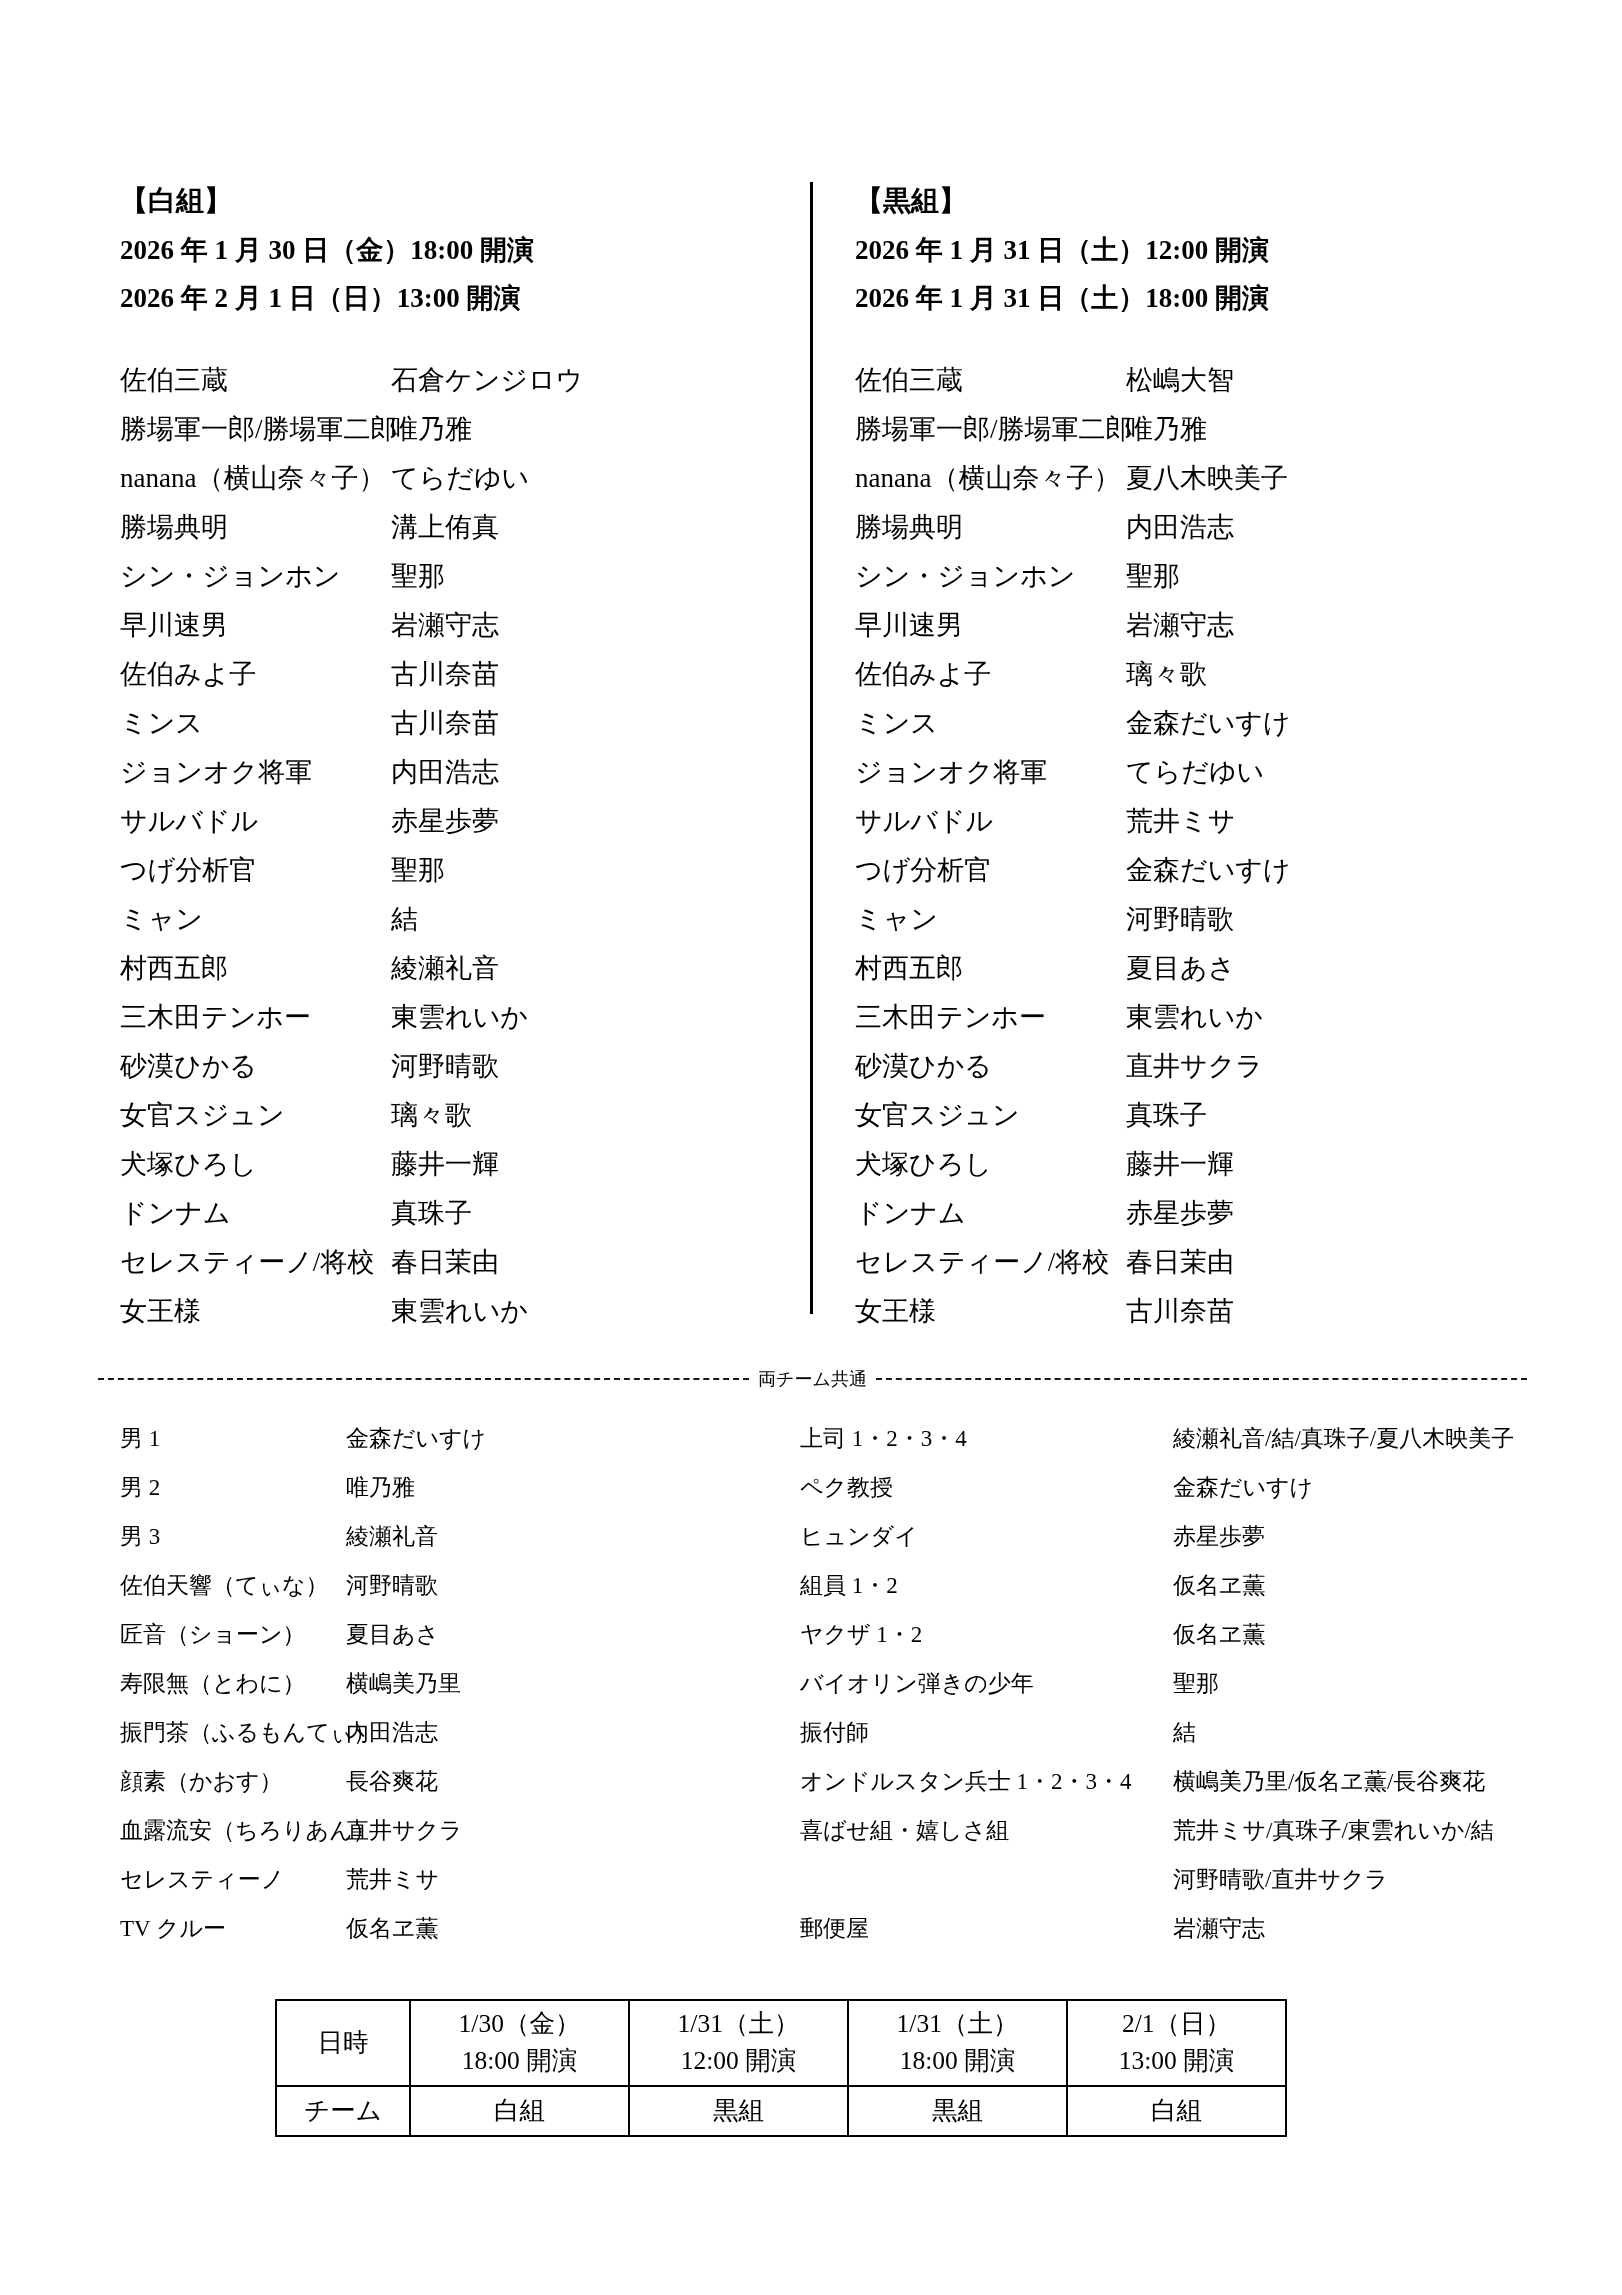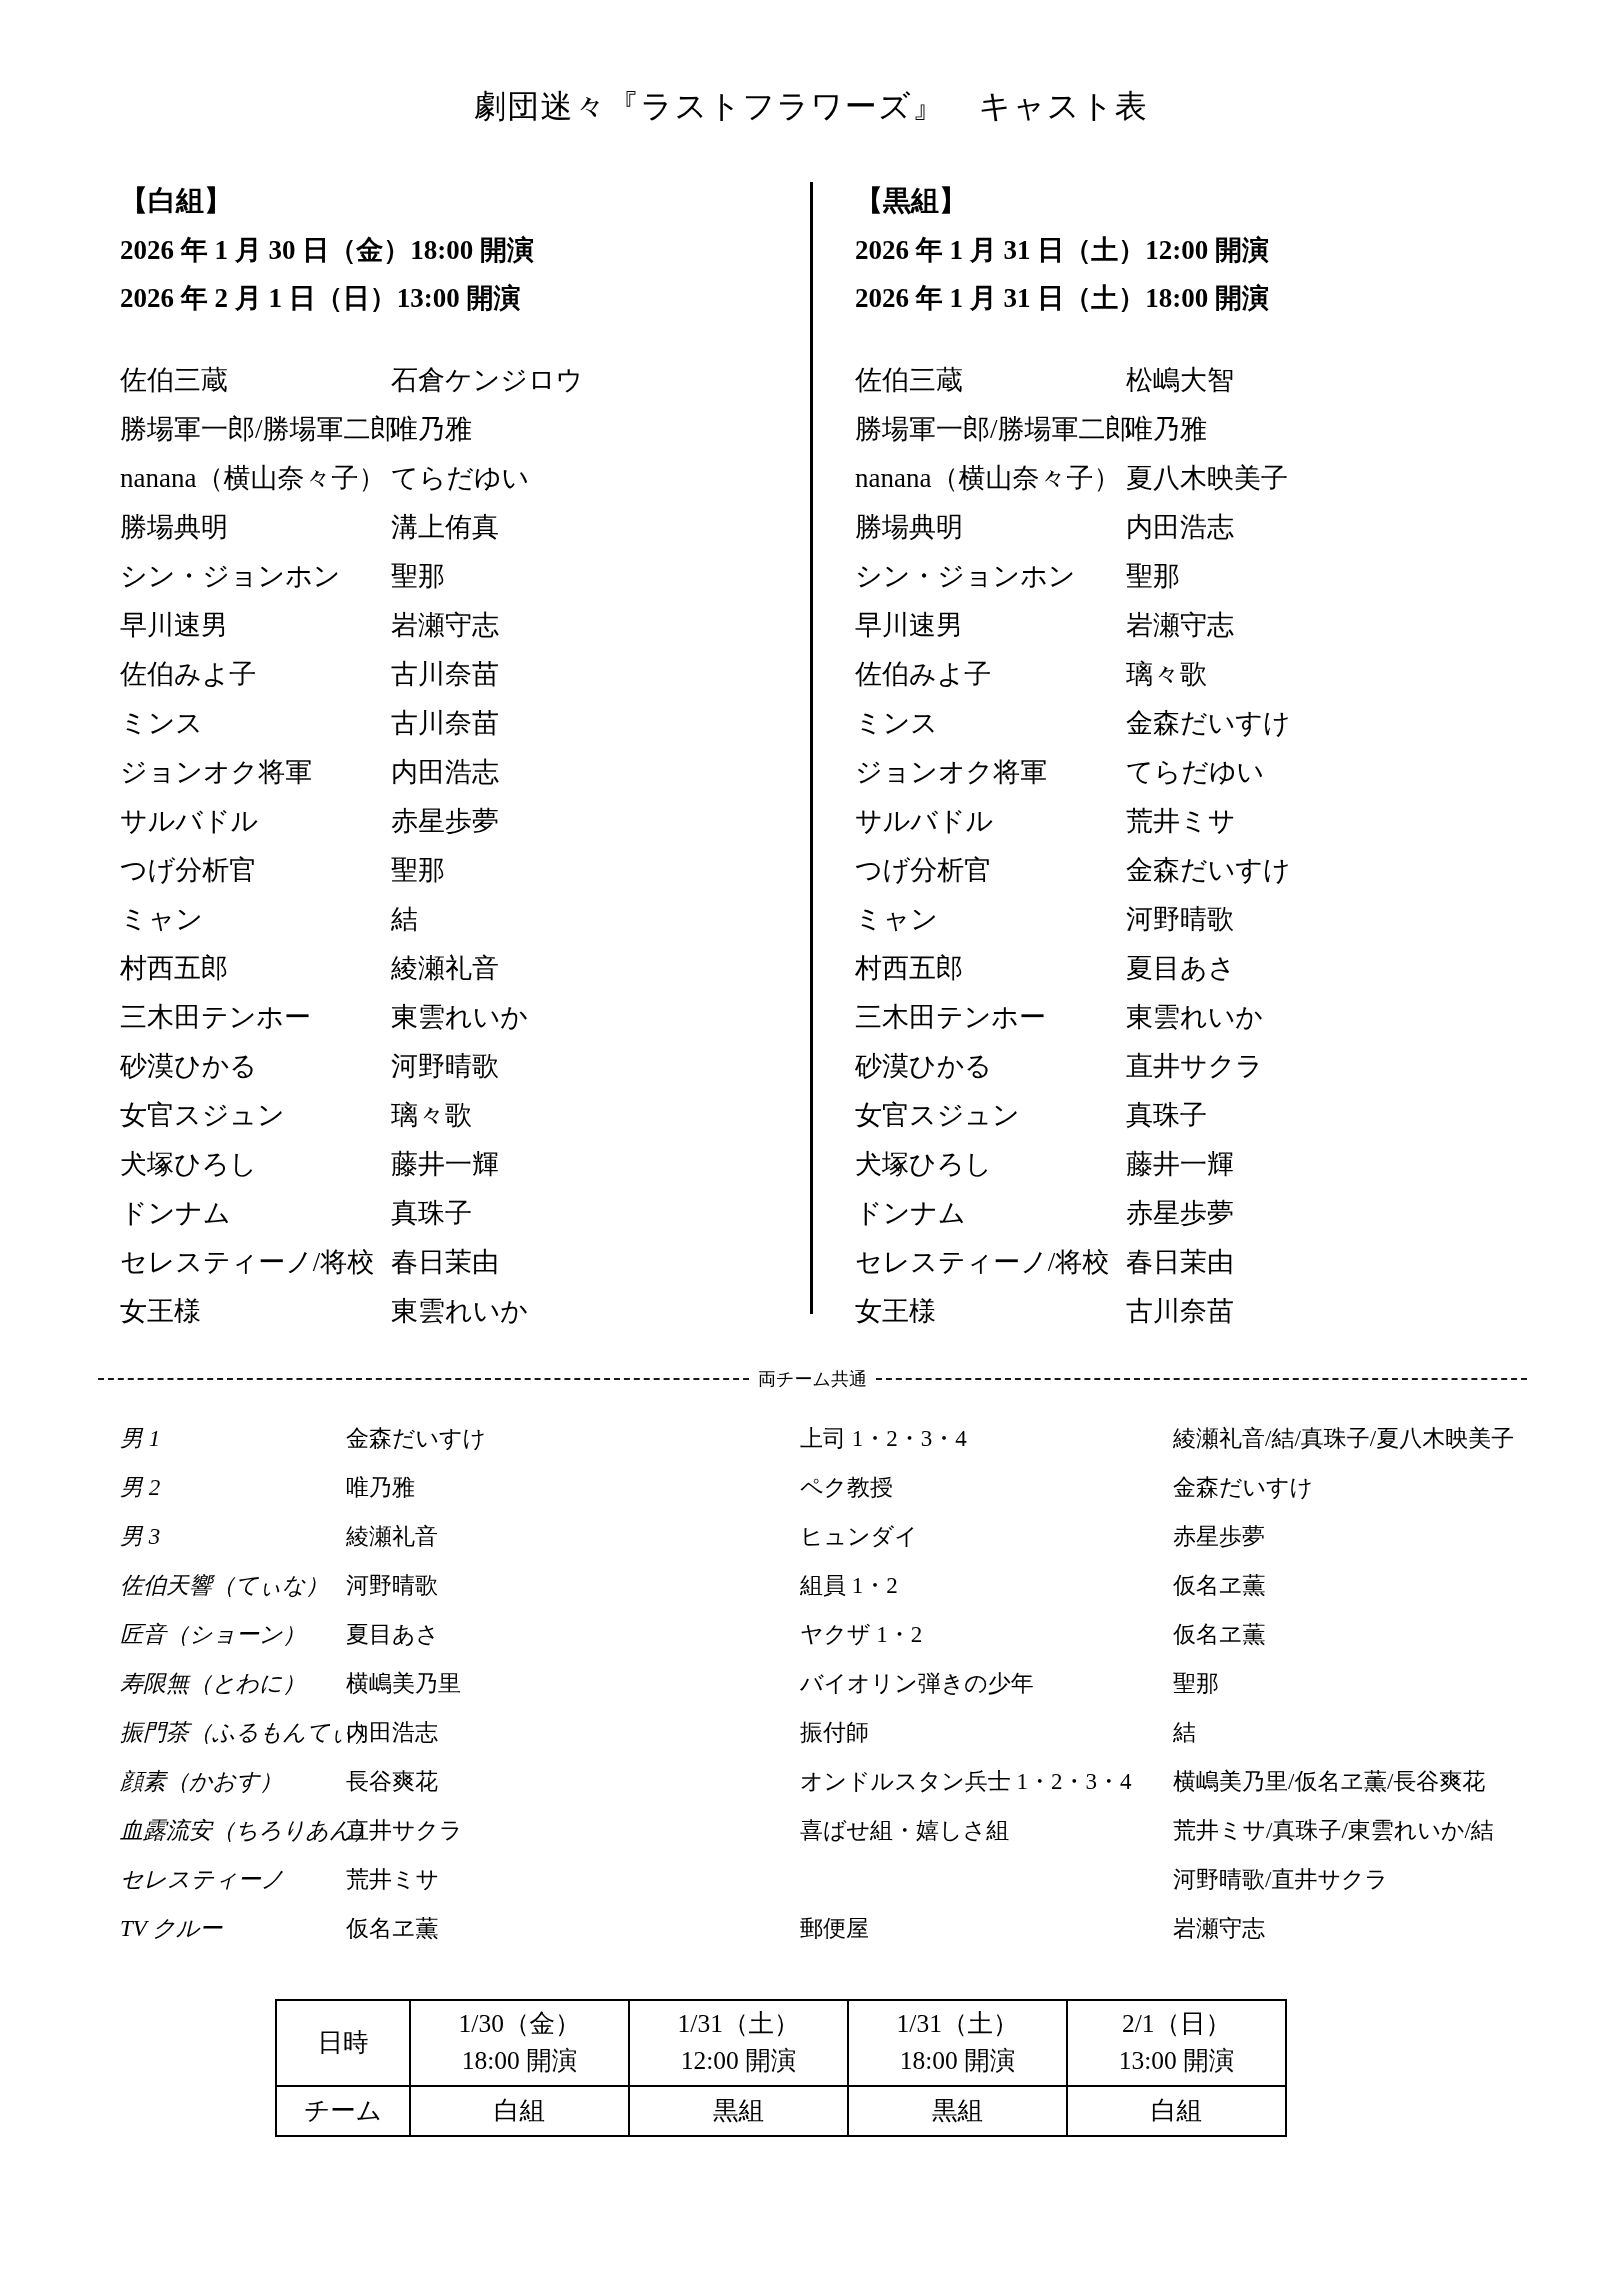--- a/index.html
+++ b/index.html
@@ -49,21 +49,21 @@
   }
   .common-divider .dash-label { font-size:18px; white-space:nowrap; }
 
   
   .common-block { position:absolute; top:1423px; }
   #common-left { left:120px; }
   #common-right { left:772px;margin-left:28px; }
   .common-row { display:flex; height:49px; align-items:flex-start; }
   .c-role { font-size:23px; white-space:nowrap; }
   .c-actor { font-size:23px; white-space:nowrap; }
-  #common-left .c-role { width:226px;font-style:italic; }
+  #common-left .c-role { width:226px; }
   #common-right .c-role { width:373px; }
 
   
   .sched-wrap { position:absolute; top:1999px; left:275px; }
   table.sched { border-collapse:collapse; }
   table.sched td {
     border:2px solid #000000;
     text-align:center;
     font-size:25.5px;
     padding:5.2px 10.5px;
@@ -71,21 +71,20 @@
     white-space:nowrap;
   }
   table.sched td.lbl { width:111px;border-radius:19px; }
   table.sched td.dt { width:196px; }
 </style>
 </head>
 <body>
 
 <div class="page">
 
-  <div class="doc-title">劇団迷々『ラストフラワーズ』　キャスト表</div>
 
   <div class="v-divider"></div>
 
   <div class="team-head" id="head-white">
     <div class="team-name">【白組】</div>
     <div class="perf-date">2026 年 1 月 30 日（金）18:00 開演</div>
     <div class="perf-date">2026 年 2 月  1 日（日）13:00 開演</div>
   </div>
 
   <div class="team-head" id="head-black">

